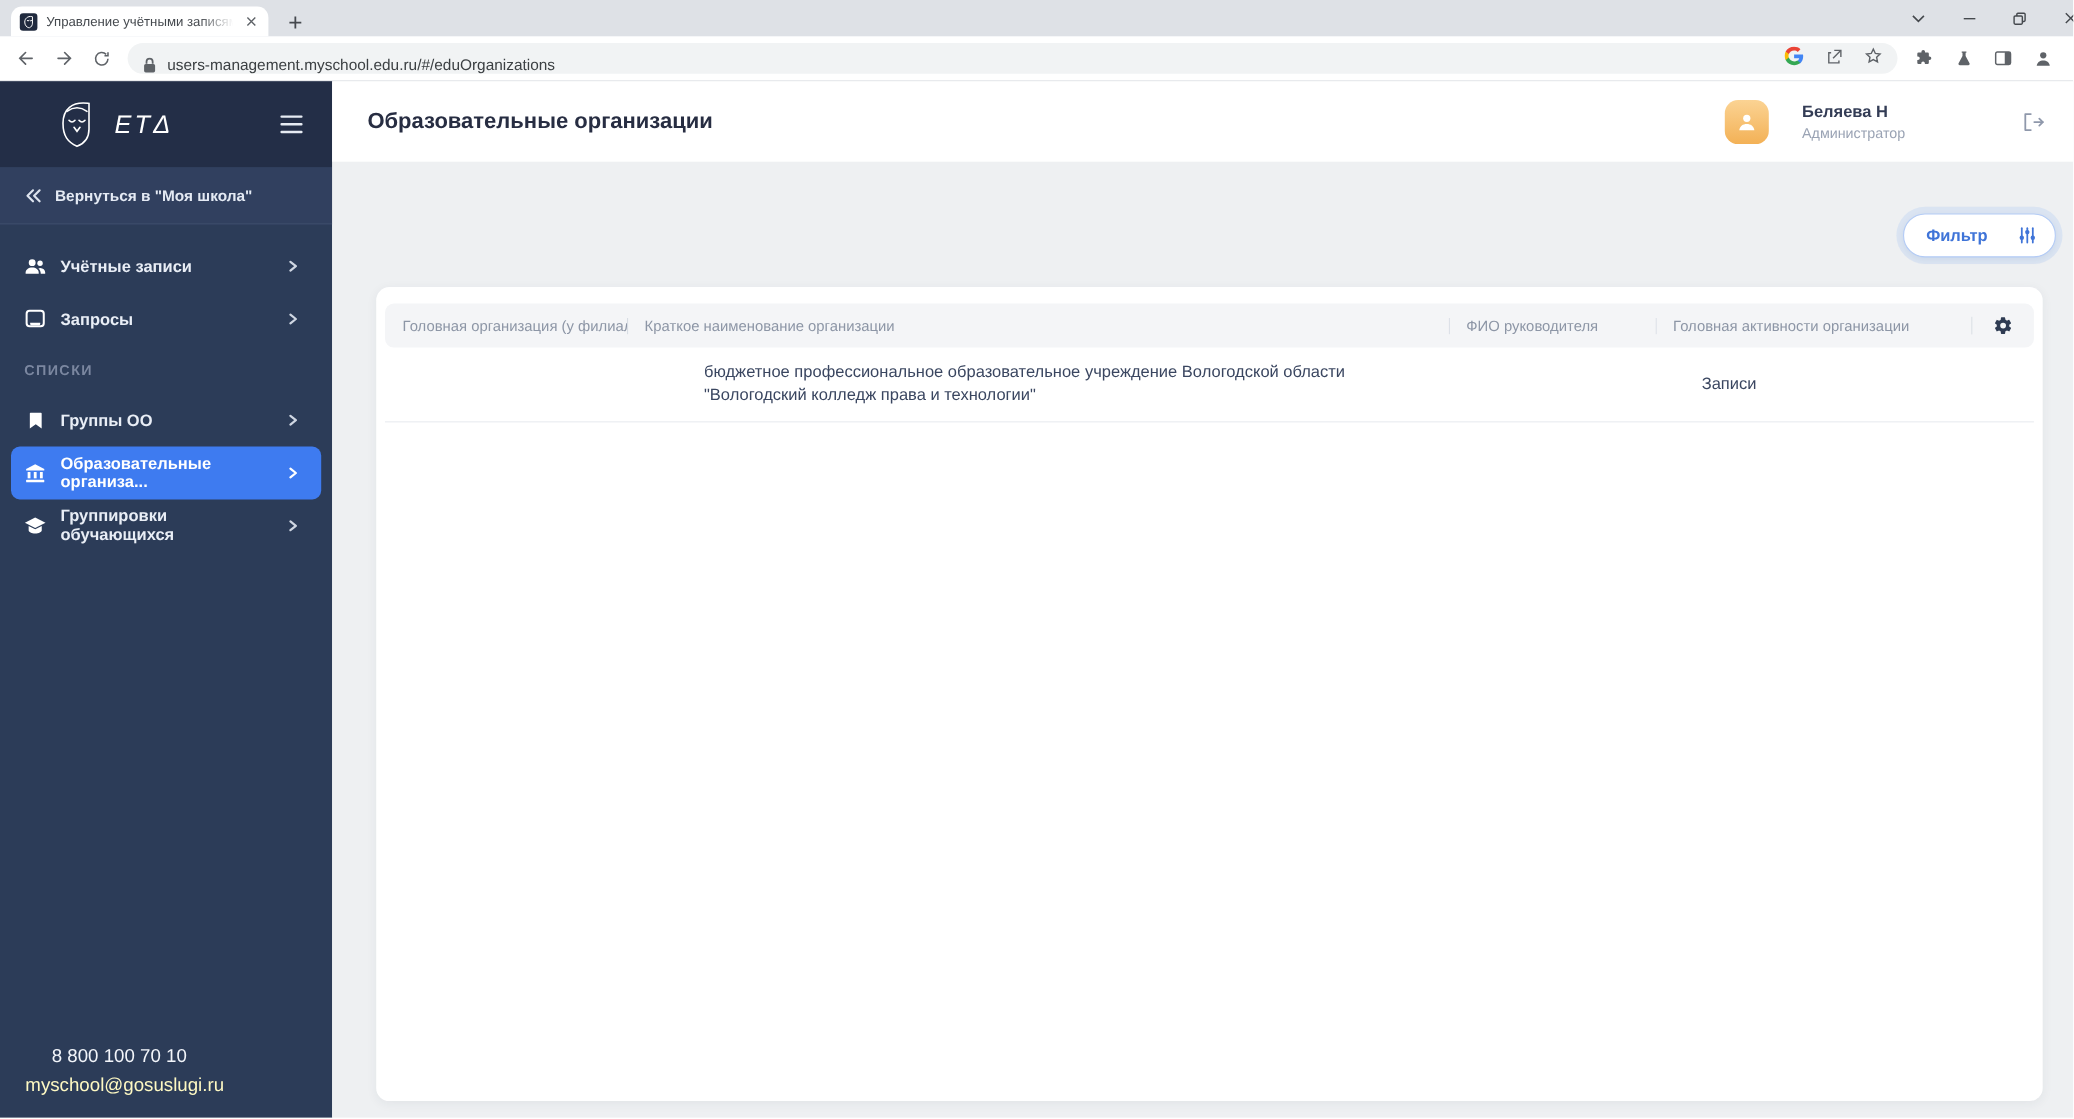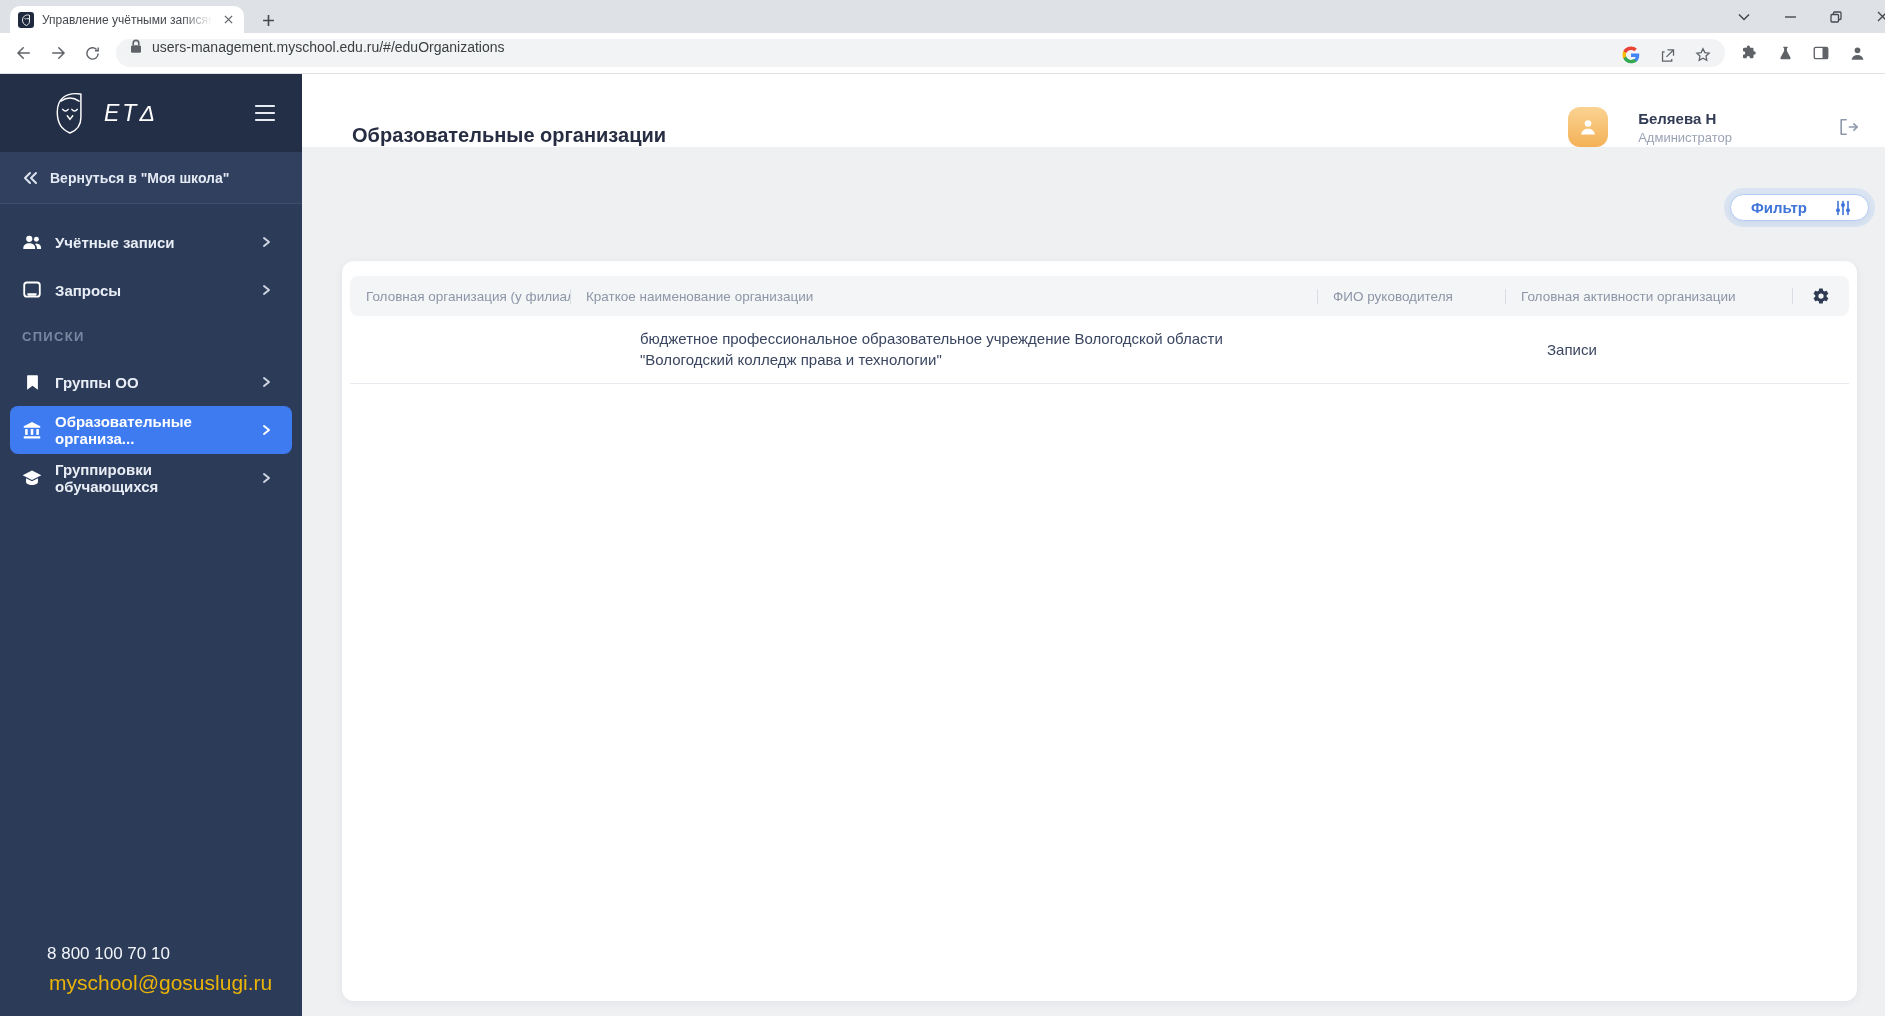--- a/index.html
+++ b/index.html
@@ -18,21 +18,21 @@
              border-radius:50%;cursor:pointer;flex-shrink:0;}
   .newtab{position:absolute;left:256px;top:8px;width:24px;height:24px;display:flex;
           align-items:center;justify-content:center;border-radius:50%;cursor:pointer;}
   .wincontrols{position:absolute;right:-20px;top:0;height:33px;display:flex;}
   .winbtn{width:46px;height:33px;display:flex;align-items:center;justify-content:center;cursor:pointer;}
   .toolbar{height:41px;background:#fff;border-bottom:1px solid #dfe1e5;display:flex;
            align-items:center;padding:0 8px;gap:2px;}
   .tb-btn{width:32px;height:32px;border-radius:50%;display:flex;align-items:center;
           justify-content:center;cursor:pointer;flex-shrink:0;}
   .urlbar{flex:1;height:28px;background:#f1f3f4;border-radius:14px;display:flex;
-          align-items:flex-start;padding:0 6px 0 14px;margin:0 6px;gap:10px;min-width:0;}
+          align-items:flex-end;padding:0 6px 0 14px;margin:0 6px;gap:10px;min-width:0;}
   .url-text{font-size:14px;color:#3c4043;flex:1;white-space:nowrap;overflow:hidden;}
   .url-actions{display:flex;align-items:center;gap:4px;}
   .ext-icons{display:flex;align-items:center;gap:4px;padding-right:4px;}
   
   .app{display:flex;height:942px;}
   .sidebar{width:302px;background:#2c3c58;display:flex;flex-direction:column;flex-shrink:0;}
   .logo-row{height:78px;background:#232e47;display:flex;align-items:center;
             padding:0 26px 0 50px;gap:14px;flex-shrink:0;}
   .logo-text{font-size:23px;letter-spacing:3px;color:#fff;font-weight:400;font-style:italic;}
   .hamburger{margin-left:auto;cursor:pointer;display:flex;}
@@ -43,35 +43,35 @@
   .m-item{height:48px;display:flex;align-items:center;gap:11px;padding:0 30px 0 20px;
           font-size:15px;font-weight:700;color:#e9eef6;cursor:pointer;}
   .m-item .icon{width:24px;display:flex;justify-content:center;flex-shrink:0;}
   .m-item .chev{margin-left:auto;display:flex;}
   .m-item.active{background:#3e7bf0;margin:0 10px;border-radius:8px;padding:0 20px 0 10px;color:#fff;}
   .section-label{height:44px;display:flex;align-items:center;padding-left:22px;font-size:13px;
                  letter-spacing:1.3px;color:#7b87a0;font-weight:700;}
   .sb-spacer{flex:1;}
   .contact{padding:0 23px 16px;line-height:1.55;}
   .phone{font-size:17px;color:#f2f5fa;margin-left:24px;}
-  .email{font-size:21px;color:#eab308;margin-left:26px;}
+  .email{font-size:17px;color:#fef9c3;}
   
   .main{flex:1;background:#eef0f2;display:flex;flex-direction:column;min-width:0;}
-  .app-header{height:73px;background:#fff;display:flex;align-items:flex-end;
-              padding:0 26px 0 50px;flex-shrink:0;}
+  .app-header{height:73px;background:#fff;display:flex;align-items:center;
+              padding:0 26px 0 32px;flex-shrink:0;}
   .page-title{font-size:20px;font-weight:700;color:#272d42;margin:0;}
   .user{margin-left:auto;display:flex;align-items:center;gap:30px;}
   .avatar{width:40px;height:40px;border-radius:12px;
           background:linear-gradient(180deg,#fbd393,#f3b156);
           display:flex;align-items:center;justify-content:center;flex-shrink:0;}
   .user-name{font-size:15px;color:#333c55;font-weight:700;}
   .user-role{font-size:13px;color:#9aa3b4;margin-top:3px;}
   .logout{margin-left:75px;cursor:pointer;display:flex;}
   .content{flex:1;position:relative;}
-  .filter-btn{position:absolute;top:47px;right:16px;height:27px;border-radius:21px;background:#fff;
+  .filter-btn{position:absolute;top:47px;right:16px;height:40px;border-radius:21px;background:#fff;
               border:1px solid #b3cbf6;box-shadow:0 0 0 6px rgba(120,165,240,.16),0 2px 6px rgba(30,60,120,.08);
               display:flex;align-items:center;gap:28px;padding:0 17px 0 20px;font-size:15px;
               font-weight:700;color:#3f74d8;cursor:pointer;font-family:inherit;}
   .card{position:absolute;left:40px;right:28px;top:114px;bottom:15px;background:#fff;
         border-radius:12px;box-shadow:0 2px 10px rgba(40,50,70,.06);display:flex;
         flex-direction:column;padding:15px 8px 16px;}
   .grid-cols{display:grid;grid-template-columns:220fr 747fr 188fr 287fr 57fr;}
   .thead{background:#f4f5f7;border-radius:8px;height:40px;align-items:center;flex-shrink:0;}
   .th{position:relative;padding-left:16px;font-size:13.5px;color:#8d96a6;white-space:nowrap;overflow:hidden;}
   .th + .th::before{content:"";position:absolute;left:0;top:50%;transform:translateY(-50%);

